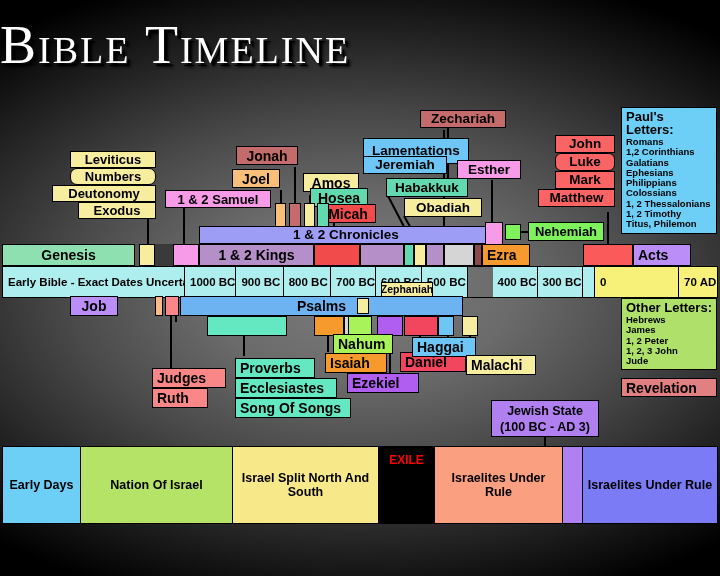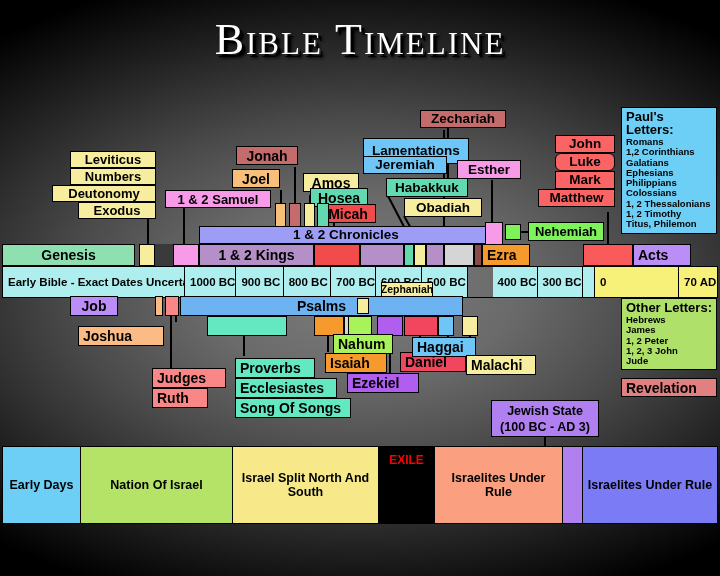--- a/index.html
+++ b/index.html
@@ -17,23 +17,22 @@
       radial-gradient(ellipse 560px 330px at 360px 290px, #7d7d7d 0%, #6a6a6a 28%, #4a4a4a 52%, #262626 75%, #000000 100%),
       #000;
     overflow: hidden;
   }
 
   
   #title {
     position: absolute;
     left: 0; top: 14px;
     width: 720px;
-    text-align: center;
     font-family: "Liberation Serif", serif;
-    font-size: 44px;
+    font-size: 54px;
     font-weight: normal;
     letter-spacing: 2px;
     color: #ffffff;
     text-shadow: 3px 3px 0 #000, 4px 4px 3px #000;
     font-variant: small-caps;
     white-space: nowrap;
   }
 
   
   .bx {
@@ -212,21 +211,21 @@
   </div>
 
   <div class="bx lft" style="left:621px; top:378px; width:96px; height:19px; background:#e08080; font-size:14px;">
     <span>Revelation</span>
   </div>
 
   <div class="bx ctr" style="left:70px; top:151px; width:86px; height:17px; background:#f7ed9e; font-size:13px;">
     <span>Leviticus</span>
     </div>
 
-  <div class="bx ctr" style="left:70px; top:168px; width:86px; height:17px; background:#f7ed9e; font-size:13px;">
+  <div class="bx ctr" style="left:70px; top:168px; width:86px; height:17px; background:#f7ed9e; font-size:13px;border-radius:7px;">
     <span>Numbers</span>
     </div>
 
   <div class="bx ctr" style="left:52px; top:185px; width:104px; height:17px; background:#f7ed9e; font-size:13px;">
     <span>Deutonomy</span>
     </div>
 
   <div class="bx ctr" style="left:78px; top:202px; width:78px; height:17px; background:#f7ed9e; font-size:13px;">
     <span>Exodus</span>
     </div>
@@ -417,23 +416,20 @@
   <div class="bx" style="left:348px; top:316px; width:24px; height:20px; background:#a8f25a;"></div>
 
   <div class="bx" style="left:377px; top:316px; width:26px; height:20px; background:#b05ef0;"></div>
 
   <div class="bx" style="left:404px; top:316px; width:34px; height:20px; background:#f2455e;"></div>
 
   <div class="bx" style="left:438px; top:316px; width:16px; height:20px; background:#6dc6f6;"></div>
 
   <div class="bx" style="left:462px; top:316px; width:16px; height:20px; background:#f7ed9e;"></div>
 
-  <div class="bx lft" style="left:78px; top:326px; width:86px; height:20px; background:#fabb85; font-size:14px;">
-    <span>Joshua</span>
-    </div>
 
   <div class="bx lft" style="left:152px; top:368px; width:74px; height:20px; background:#fa8787; font-size:14px;">
     <span>Judges</span>
     </div>
 
   <div class="bx lft" style="left:152px; top:388px; width:56px; height:20px; background:#fa8787; font-size:14px;">
     <span>Ruth</span>
     </div>
 
   <div class="bx lft" style="left:235px; top:358px; width:80px; height:20px; background:#63e8c2; font-size:14px;">

